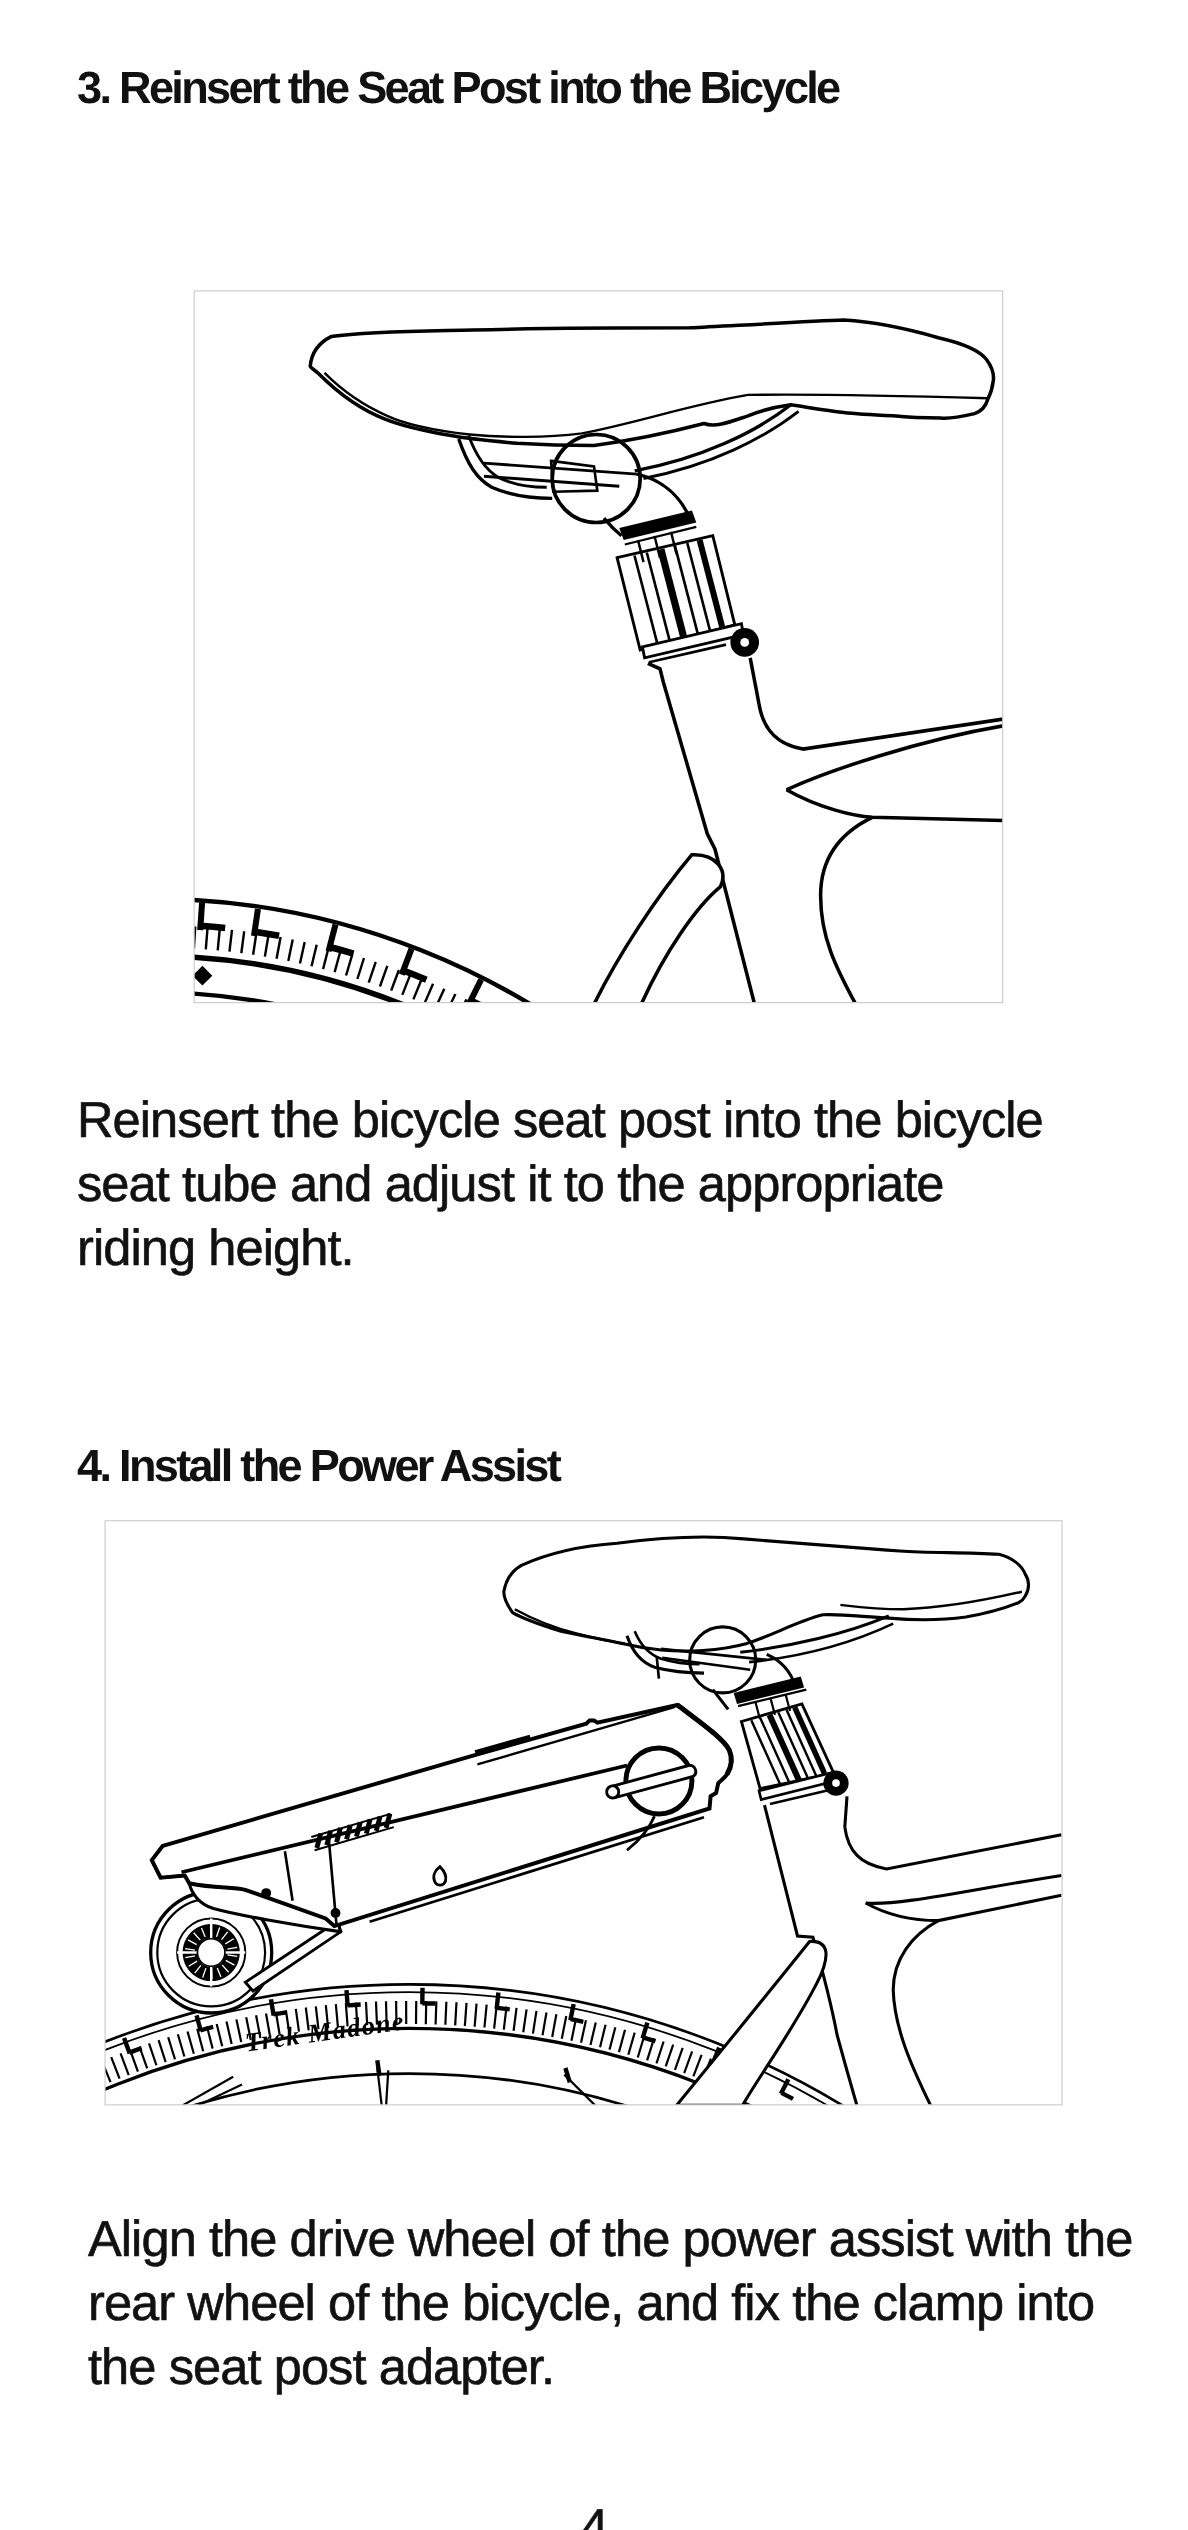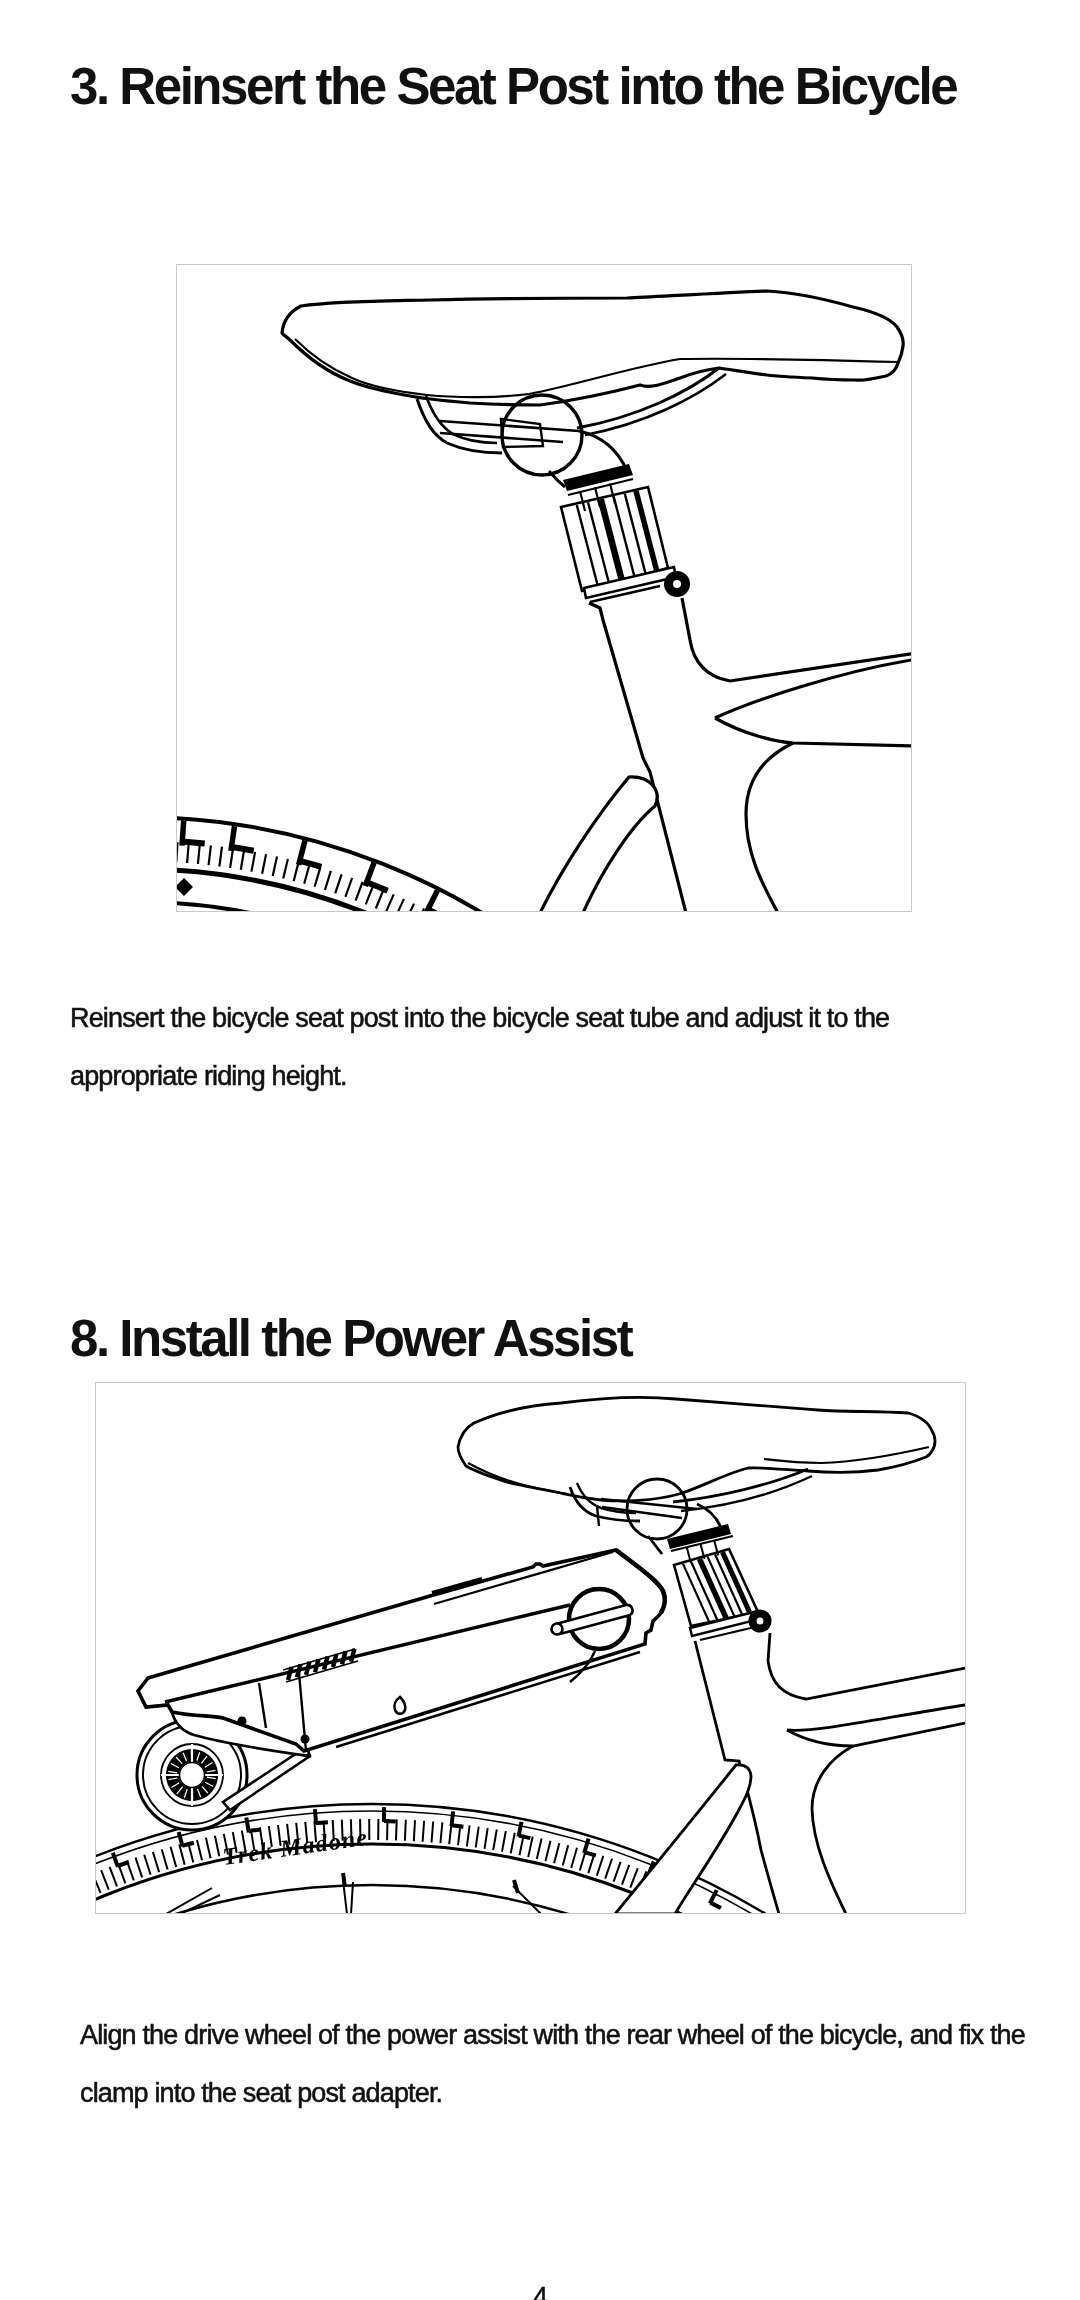--- a/index.html
+++ b/index.html
@@ -1,16 +1,16 @@
 <!DOCTYPE html>
 <html><head><meta charset="utf-8"><title>p</title><style>
 html,body{margin:0;padding:0;background:#fff;}
 body{position:relative;width:1080px;height:2300px;overflow:hidden;font-family:"Liberation Sans",sans-serif;color:#111;}
-.h{position:absolute;font-weight:700;font-size:51px;letter-spacing:-2.45px;white-space:nowrap;}
-.p{position:absolute;font-size:27px;font-weight:400;line-height:58px;letter-spacing:-0.85px;-webkit-text-stroke:0.55px #111;}
+.h{position:absolute;font-weight:700;font-size:41px;letter-spacing:-2.45px;white-space:nowrap;}
+.p{position:absolute;font-size:46px;font-weight:400;line-height:58px;letter-spacing:-0.85px;-webkit-text-stroke:0.55px #111;}
 .imgbox{position:absolute;border:1px solid #c9c9c9;background:#fff;}
 </style></head>
 <body>
 <div class="h" style="left:70px;top:57px;">3. Reinsert the Seat Post into the Bicycle</div>
 <div class="imgbox" style="left:176px;top:264px;width:734px;height:646px;"><svg width="734" height="646" viewBox="0 0 734 646">
       <circle cx="-40" cy="1220" r="668" fill="none" stroke="#000" stroke-width="4"></circle>
 <line x1="0.5" y1="577.3" x2="-0.7" y2="597.2" stroke="#000" stroke-width="2.2"></line>
 <line x1="11.7" y1="578.1" x2="10.1" y2="598.0" stroke="#000" stroke-width="2.2"></line>
 <line x1="22.8" y1="579.1" x2="20.9" y2="599.0" stroke="#000" stroke-width="2.2"></line>
 <line x1="33.9" y1="580.3" x2="31.6" y2="600.1" stroke="#000" stroke-width="2.2"></line>
@@ -104,21 +104,21 @@
 <line x1="436.6" y1="231.2" x2="457.6" y2="312.2" stroke="#000" stroke-width="2.4"></line>
 <line x1="447.8" y1="228.6" x2="468.8" y2="309.6" stroke="#000" stroke-width="2.4"></line>
 <line x1="459.0" y1="225.9" x2="480.0" y2="306.9" stroke="#000" stroke-width="5.5"></line>
 <path d="M 384 242 L 471 222 L 491 303 L 405 326 Z" fill="none" stroke="#000" stroke-width="2.6"></path>
 <path d="M 407 323 L 497 302 L 499 312 L 409 333 Z" fill="#fff" stroke="#000" stroke-width="2.6"></path>
 <path d="M 413 337 L 483 321" fill="none" stroke="#000" stroke-width="2.4"></path>
 <circle cx="500" cy="319" r="13" fill="#000"></circle>
       <circle cx="500" cy="319" r="4" fill="#fff"></circle>
     </svg></div>
 <div class="p" style="left:70px;top:989px;width:900px;">Reinsert the bicycle seat post into the bicycle seat tube and adjust it to the appropriate riding height.</div>
-<div class="h" style="left:70px;top:1309px;">8. Install the Power Assist</div>
+<div class="h" style="left:70px;top:1309px;">4. Install the Power Assist</div>
 <div class="imgbox" style="left:95px;top:1382px;width:869px;height:530px;"><svg width="869" height="530" viewBox="0 0 869 530">
       <circle cx="276" cy="1180" r="759" fill="none" stroke="#000" stroke-width="2.4"></circle>
 <circle cx="276" cy="1180" r="752" fill="none" stroke="#000" stroke-width="1.6"></circle>
 <line x1="-3.4" y1="490.5" x2="4.5" y2="509.9" stroke="#000" stroke-width="2"></line>
 <line x1="5.1" y1="487.1" x2="12.7" y2="506.6" stroke="#000" stroke-width="2"></line>
 <line x1="13.6" y1="483.8" x2="21.0" y2="503.4" stroke="#000" stroke-width="2"></line>
 <line x1="22.2" y1="480.6" x2="29.4" y2="500.4" stroke="#000" stroke-width="2"></line>
 <line x1="30.8" y1="477.6" x2="37.8" y2="497.4" stroke="#000" stroke-width="2"></line>
 <line x1="39.5" y1="474.6" x2="46.2" y2="494.5" stroke="#000" stroke-width="2"></line>
 <line x1="48.2" y1="471.7" x2="54.6" y2="491.7" stroke="#000" stroke-width="2"></line>

